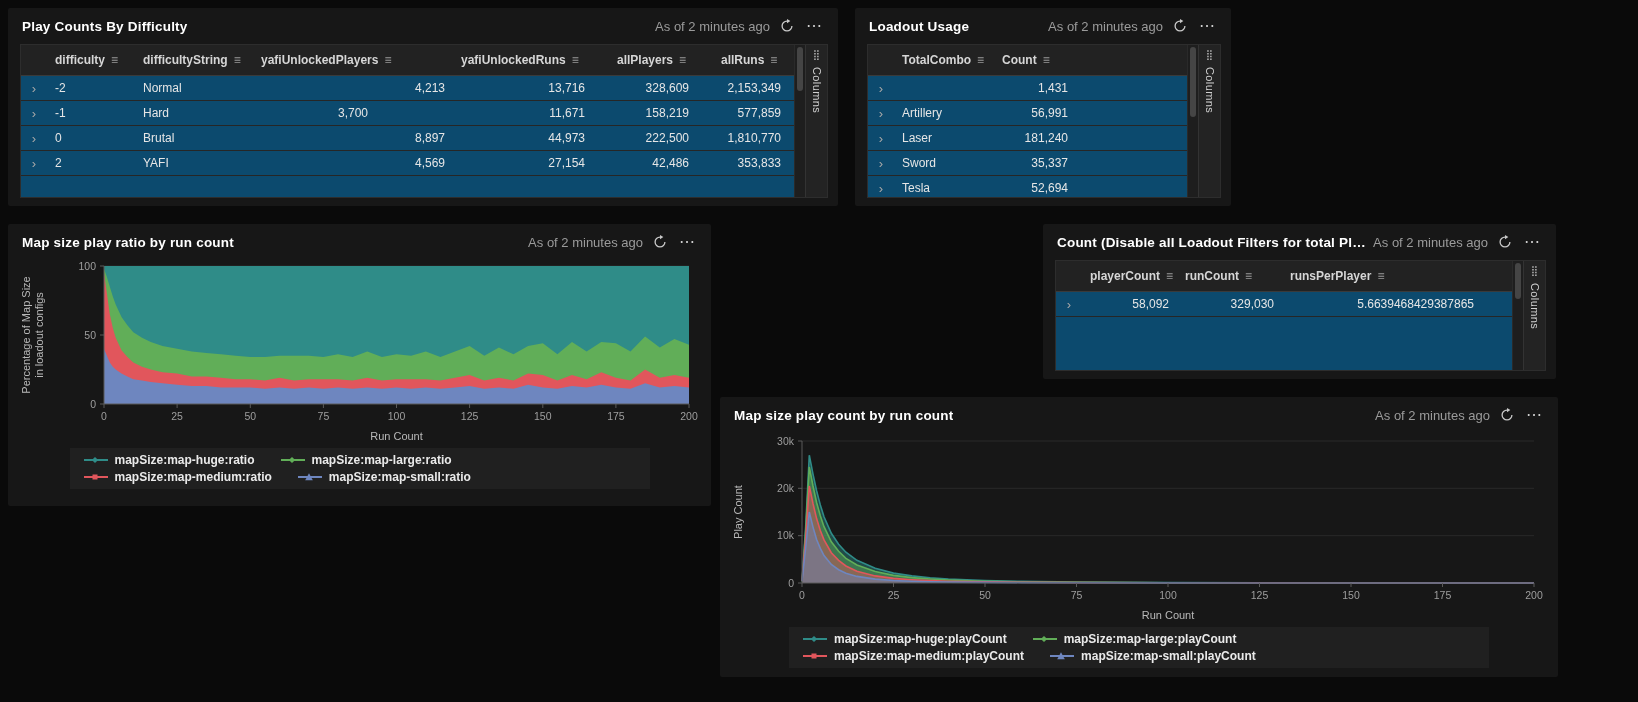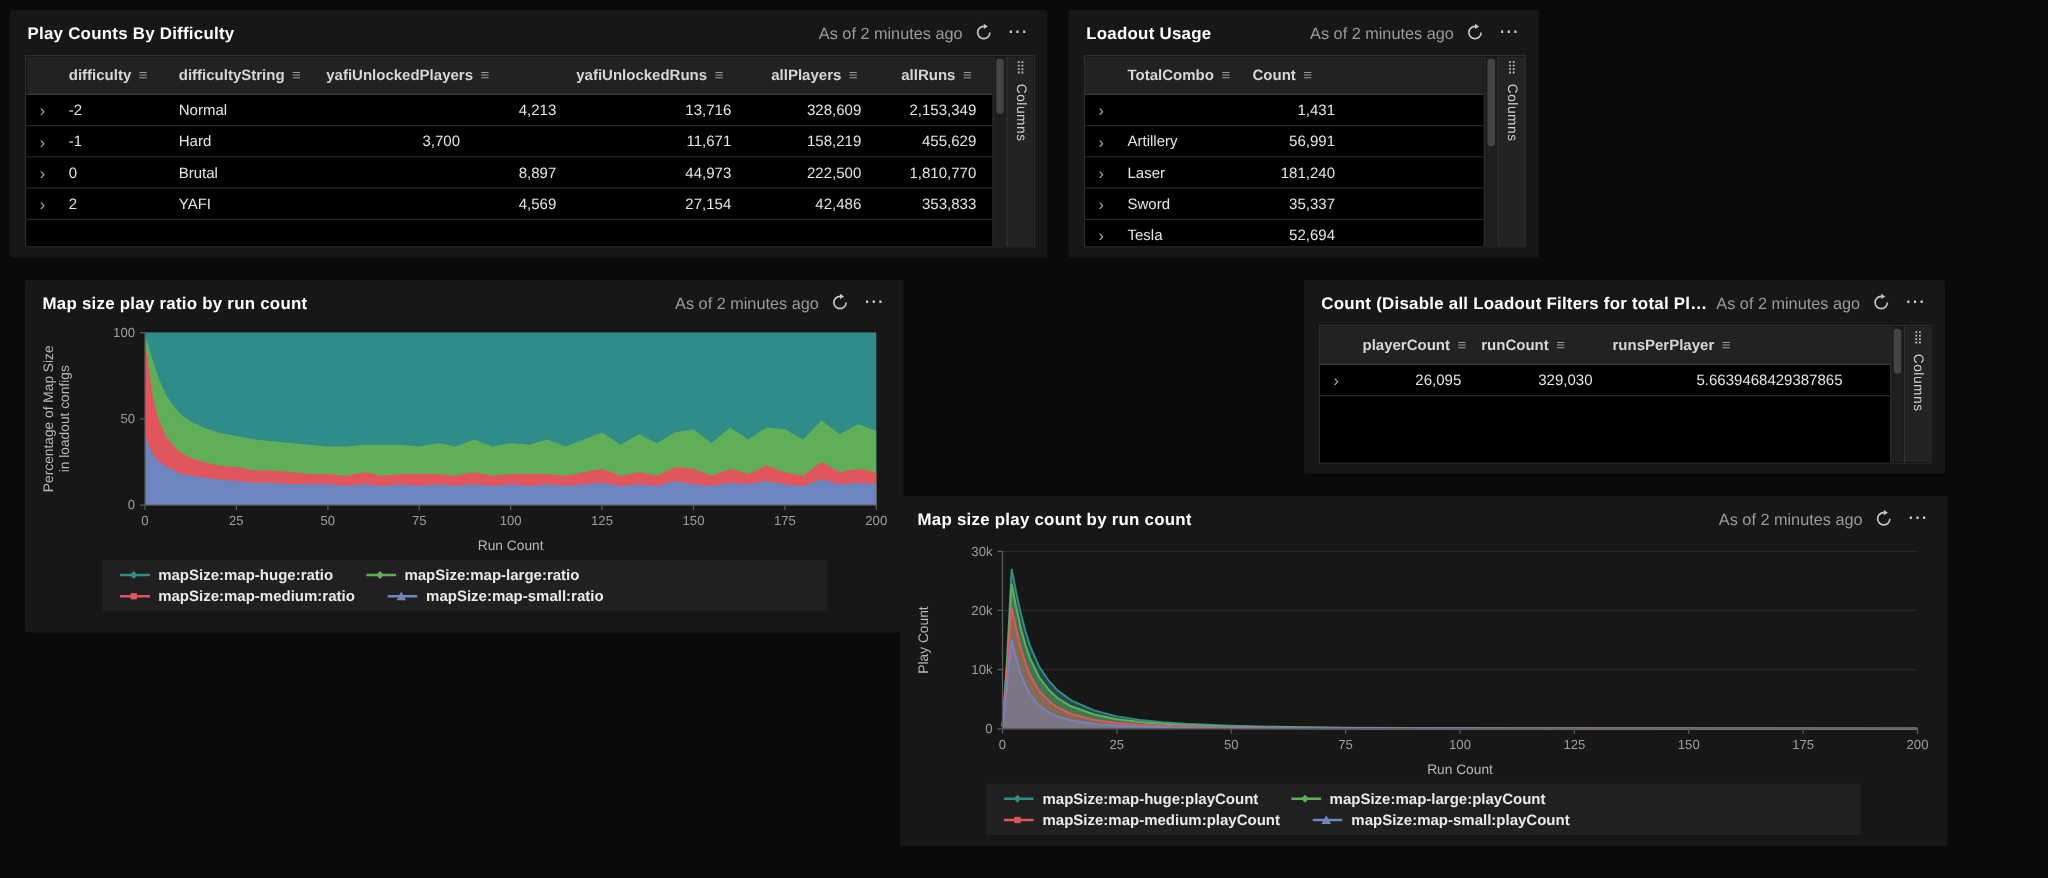--- a/index.html
+++ b/index.html
@@ -6,21 +6,21 @@
   .canvas{position:relative;width:1638px;height:702px;background:#0a0a0a;overflow:hidden;
           font-family:"Liberation Sans",sans-serif;color:#e4e4e4;}
   .panel{position:absolute;background:#171717;border-radius:2px;display:flex;flex-direction:column;box-sizing:border-box;}
   .panel-header{display:flex;align-items:center;height:36px;padding:0 14px;flex:none;}
   .panel-title{font-size:13.5px;font-weight:700;color:#ffffff;margin:0;letter-spacing:.2px;white-space:nowrap;overflow:hidden;text-overflow:ellipsis;}
   .panel-actions{margin-left:auto;display:flex;align-items:center;gap:10px;flex:none;}
   .as-of{font-size:13px;color:#9b9b9b;white-space:nowrap;}
   .refresh-btn{display:flex;cursor:pointer;}
   .more-btn{font-size:16px;color:#cfcfcf;cursor:pointer;line-height:1;padding:0 2px;}
 
-  .table-wrap{flex:1;display:flex;margin:0 10px 8px 12px;border:1px solid #2d2d2d;background:#000000;min-height:0;overflow:hidden;}
+  .table-wrap{flex:1;display:flex;margin:0 10px 8px 12px;border:1px solid #2d2d2d;background:#0c4a6e;min-height:0;overflow:hidden;}
   .data-table{flex:1;min-width:0;display:flex;flex-direction:column;overflow:hidden;}
   .t-head{display:flex;align-items:center;height:30px;flex:none;background:#222222;border-bottom:1px solid #3a3a3a;}
   .t-th{display:flex;align-items:center;gap:6px;padding:0 8px;font-size:12px;font-weight:700;color:#d6d6d6;flex:none;box-sizing:border-box;cursor:pointer;white-space:nowrap;overflow:hidden;}
   .menu-icon{color:#9a9a9a;font-size:12px;font-weight:400;cursor:pointer;}
   .t-chev{flex:none;width:26px;display:flex;align-items:center;justify-content:center;color:#a8a8a8;font-size:13px;}
   .t-row{display:flex;align-items:center;height:24px;flex:none;border-bottom:1px solid #262626;font-size:12px;color:#e6e6e6;}
   .t-td{padding:0 8px;flex:none;box-sizing:border-box;white-space:nowrap;overflow:hidden;text-overflow:ellipsis;}
   .scrollbar{flex:none;width:10px;background:#1e1e1e;border-left:1px solid #2a2a2a;position:relative;cursor:pointer;}
   .scroll-thumb{position:absolute;left:2px;right:2px;top:2px;background:#454545;border-radius:3px;}
   .col-strip{flex:none;width:22px;background:#232323;border-left:1px solid #333333;display:flex;flex-direction:column;align-items:center;padding-top:5px;gap:7px;cursor:pointer;box-sizing:border-box;}
@@ -90,21 +90,21 @@
             <div class="t-td" style="width: 104px; text-align: right;">328,609</div>
             <div class="t-td" style="width: 92px; text-align: right;">2,153,349</div>
           </div>
           <div class="t-row">
             <div class="t-chev">›</div>
             <div class="t-td" style="width: 88px; text-align: left;">-1</div>
             <div class="t-td" style="width: 118px; text-align: left;">Hard</div>
             <div class="t-td" style="width: 200px; text-align: center;">3,700</div>
             <div class="t-td" style="width: 140px; text-align: right;">11,671</div>
             <div class="t-td" style="width: 104px; text-align: right;">158,219</div>
-            <div class="t-td" style="width: 92px; text-align: right;">455,629</div>
+            <div class="t-td" style="width: 92px; text-align: right;">577,859</div>
           </div>
           <div class="t-row">
             <div class="t-chev">›</div>
             <div class="t-td" style="width: 88px; text-align: left;">0</div>
             <div class="t-td" style="width: 118px; text-align: left;">Brutal</div>
             <div class="t-td" style="width: 200px; text-align: right;">8,897</div>
             <div class="t-td" style="width: 140px; text-align: right;">44,973</div>
             <div class="t-td" style="width: 104px; text-align: right;">222,500</div>
             <div class="t-td" style="width: 92px; text-align: right;">1,810,770</div>
           </div>
@@ -184,21 +184,21 @@
       <div class="scrollbar">
           <div class="scroll-thumb" style="height:70px"></div>
         </div>
       <div class="col-strip">
         <span class="grip">⣿</span>
         <span class="vtext">Columns</span>
       </div>
     </div>
   </section>
 
-  <section class="panel" style="left:20px;top:224px;width:703px;height:282px;">
+  <section class="panel" style="left:8px;top:224px;width:703px;height:282px;">
     <header class="panel-header">
       <h2 class="panel-title">Map size play ratio by run count</h2>
       <div class="panel-actions">
         <span class="as-of">As of 2 minutes ago</span>
         <span class="refresh-btn">
           <svg width="14" height="14" viewBox="0 0 16 16">
               <path d="M13.6 8 A5.6 5.6 0 1 1 8 2.4" fill="none" stroke="#c9c9c9" stroke-width="1.5"></path>
               <polygon points="8,0 11.8,2.4 8,4.8" fill="#c9c9c9"></polygon>
             </svg>
         </span>
@@ -302,21 +302,21 @@
               <span>runCount</span>
               <span class="menu-icon">≡</span>
             </div>
             <div class="t-th" style="width: 200px;">
               <span>runsPerPlayer</span>
               <span class="menu-icon">≡</span>
             </div>
           </div>
           <div class="t-row">
             <div class="t-chev">›</div>
-            <div class="t-td" style="width: 95px; text-align: right;">26,095</div>
+            <div class="t-td" style="width: 95px; text-align: right;">58,092</div>
             <div class="t-td" style="width: 105px; text-align: right;">329,030</div>
             <div class="t-td" style="width: 200px; text-align: right;">5.6639468429387865</div>
           </div>
         </div>
       <div class="scrollbar">
           <div class="scroll-thumb" style="height:36px"></div>
         </div>
       <div class="col-strip">
         <span class="grip">⣿</span>
         <span class="vtext">Columns</span>

